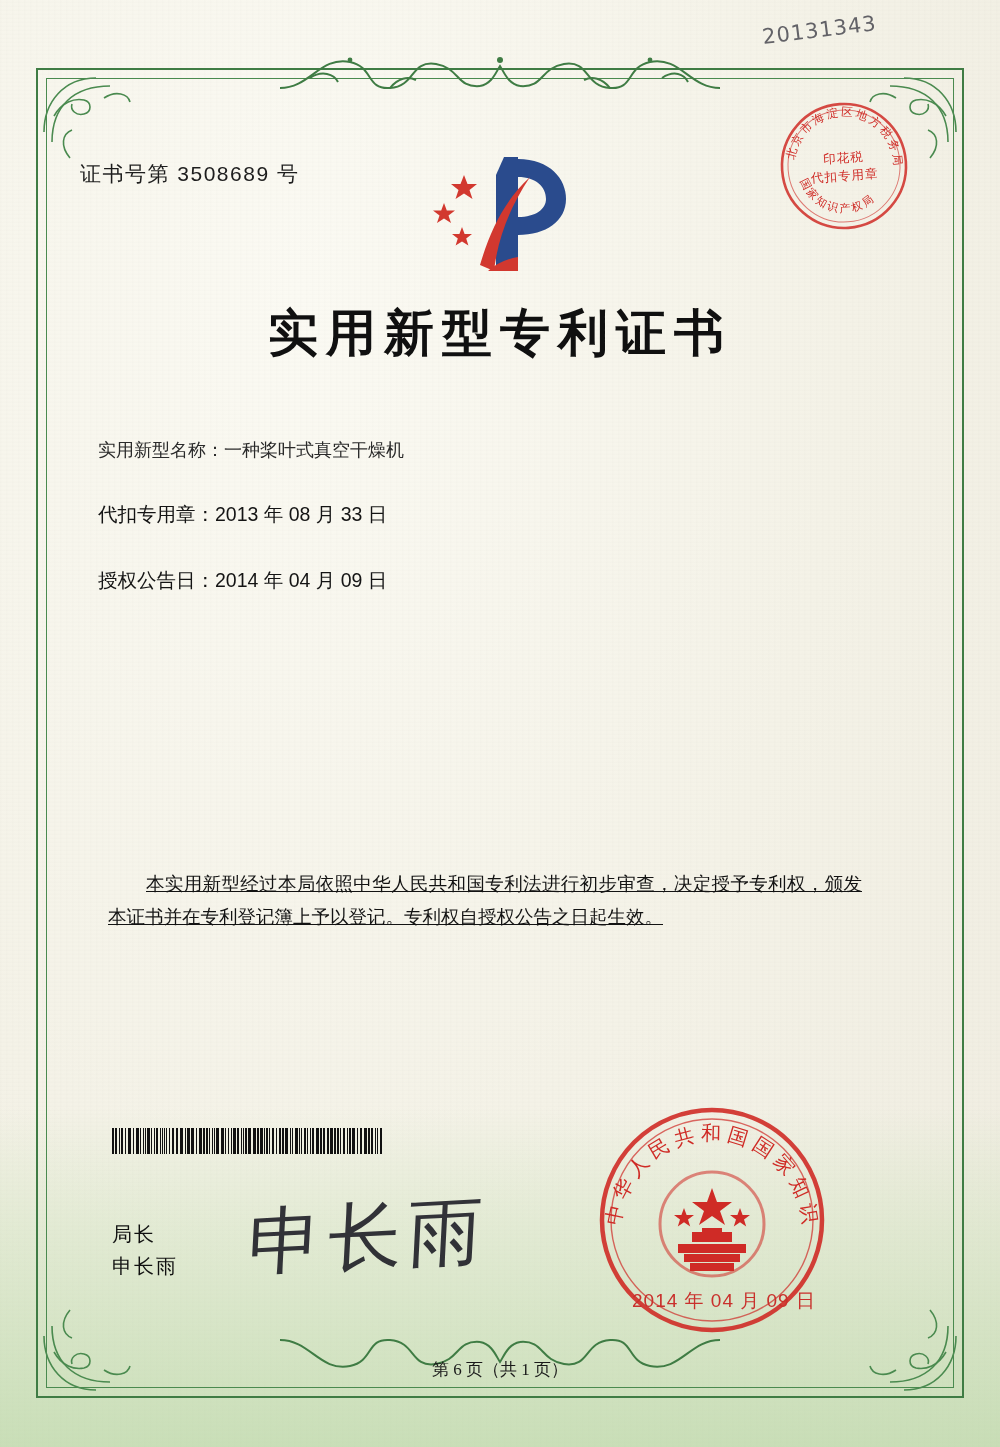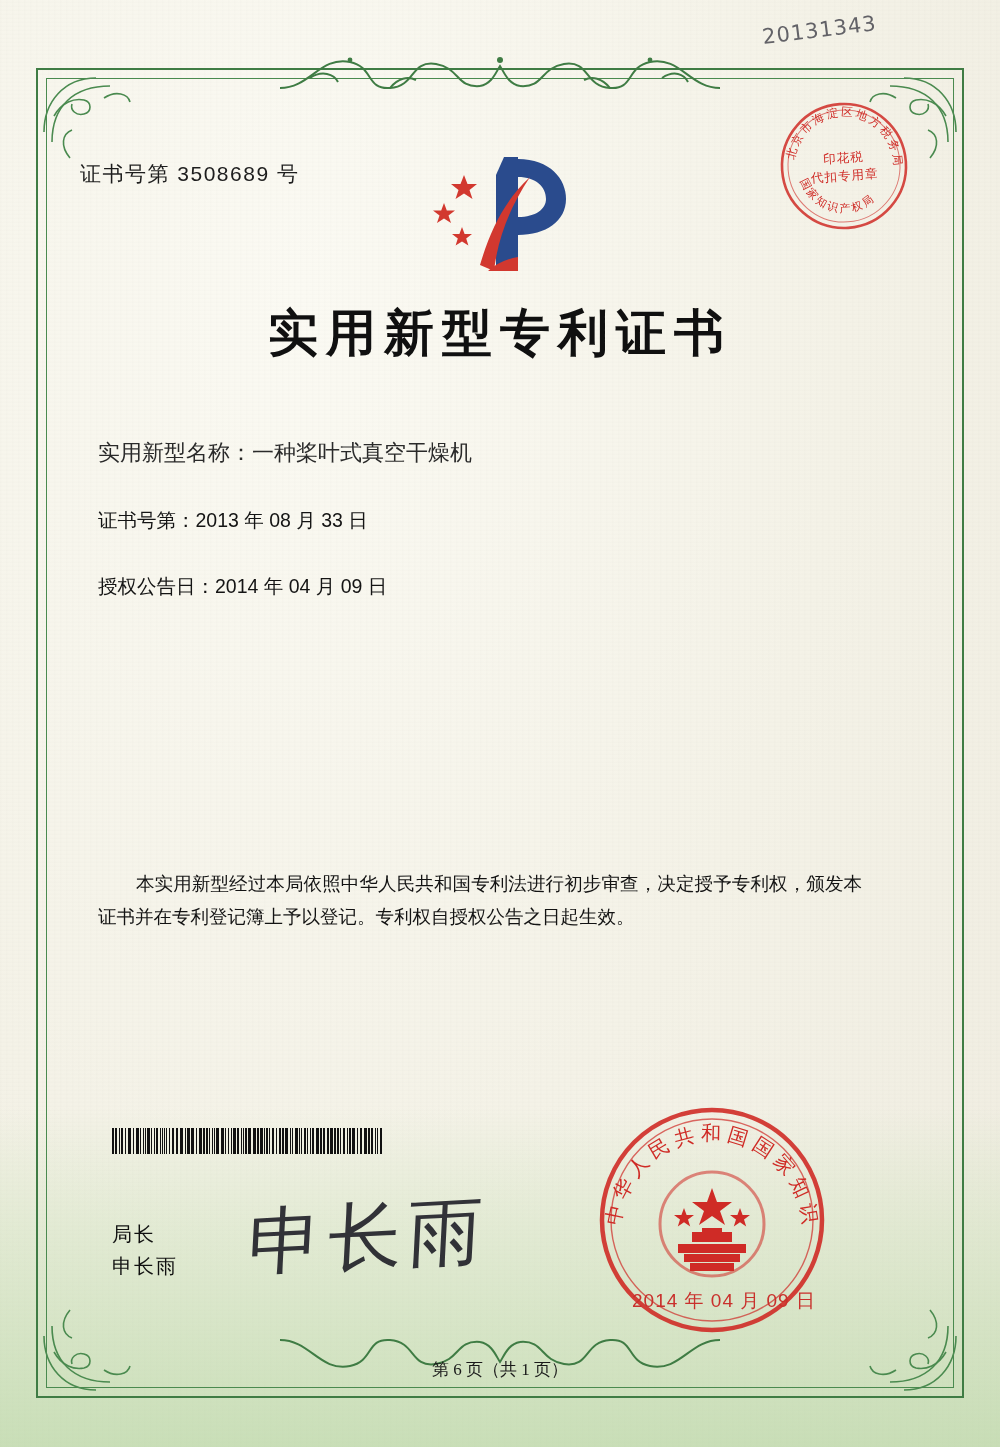--- a/index.html
+++ b/index.html
@@ -107,36 +107,36 @@
     width: 760px;
   }
   .field-row {
     display: flex;
     align-items: baseline;
     margin-bottom: 39px;
     font-size: 19.5px;
     color: #141414;
     font-family: "Liberation Sans", sans-serif;
   }
-  .field-row.first { font-size: 22px; color: #2a2a2a; }
+  .field-row.first { font-size: 18px; color: #2a2a2a; }
   .field-label { white-space: pre; }
   .field-value { white-space: pre; }
 
   
   .body-text {
     position: absolute;
     left: 98px; top: 868px;
     width: 764px;
     font-size: 18.5px;
     line-height: 33px;
     color: #131313;
     text-align: justify;
     font-family: "Liberation Serif", serif;
   }
-  .body-text p { margin: 0 0 3px 0; text-indent: 38px; }
+  .body-text p { margin: 0 0 3px 10px; text-indent: 38px; text-decoration: underline; }
 
   
   .barcode {
     position: absolute;
     left: 112px; top: 1128px;
     width: 272px; height: 26px;
     display: flex;
     align-items: stretch;
   }
   .barcode i { display: block; background: #111; }
@@ -297,21 +297,21 @@
   </svg>
 
   <div class="main-title">实用新型专利证书</div>
 
   <div class="fields">
     <div class="field-row first">
       <span class="field-label">实用新型名称：</span>
       <span class="field-value">一种桨叶式真空干燥机</span>
     </div>
     <div class="field-row">
-      <span class="field-label">证书号第：</span>
+      <span class="field-label">代扣专用章：</span>
       <span class="field-value">2013 年 08 月 33 日</span>
     </div>
     <div class="field-row">
       <span class="field-label">授权公告日：</span>
       <span class="field-value">2014 年 04 月 09 日</span>
     </div>
   </div>
 
   <div class="body-text">
     <p>本实用新型经过本局依照中华人民共和国专利法进行初步审查，决定授予专利权，颁发本证书并在专利登记簿上予以登记。专利权自授权公告之日起生效。</p>

